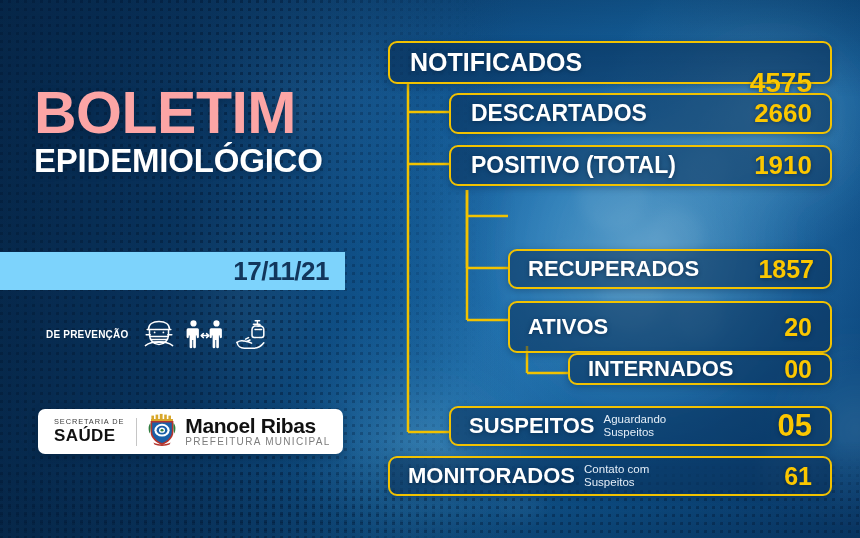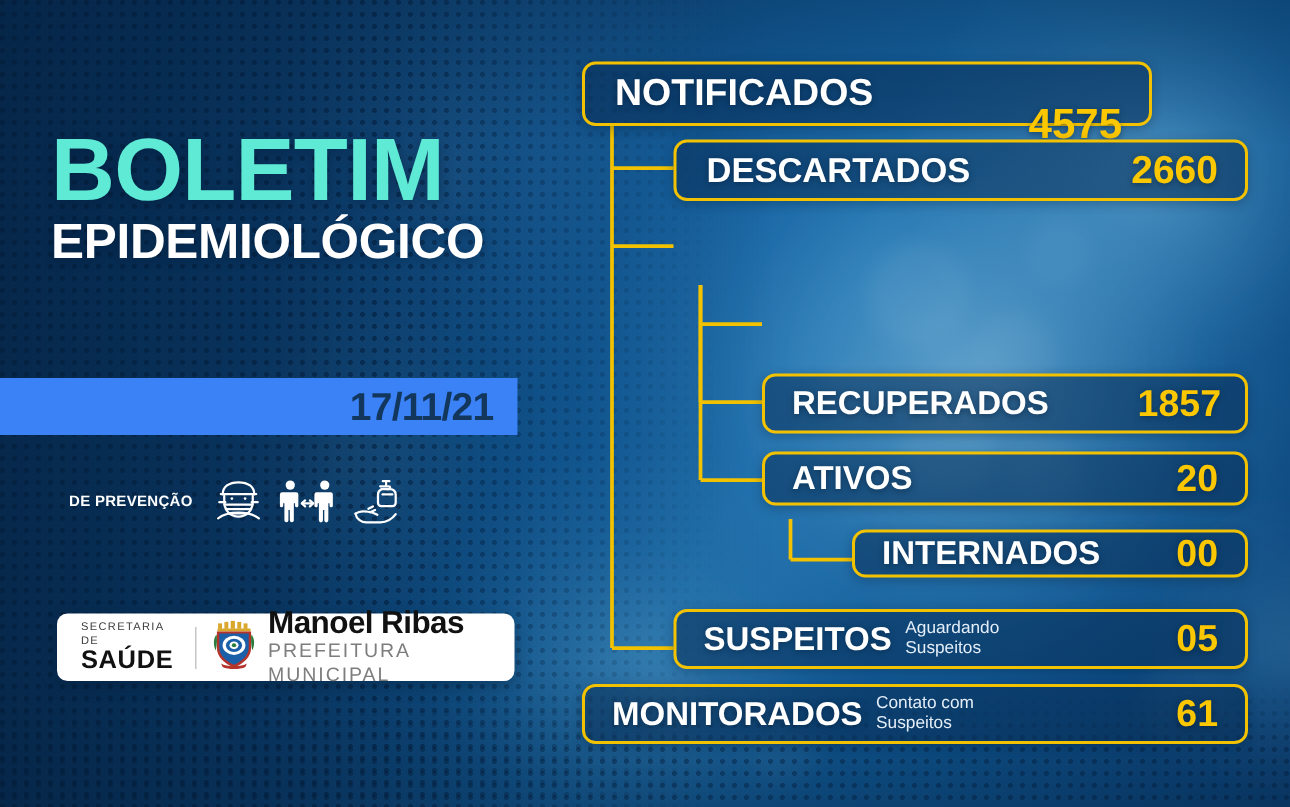--- a/index.html
+++ b/index.html
@@ -76,21 +76,21 @@
   .title-block {
     position: absolute;
     left: 34px;
     top: 86px;
     width: 330px;
   }
   .t-boletim {
     font-size: 59px;
     line-height: 0.92;
     font-weight: bold;
-    color: #5eead4;
+    color: #fca5a5;
     letter-spacing: -0.5px;
     text-shadow: 0 3px 9px rgba(3,25,50,0.45);
   }
   .t-epi {
     font-size: 33px;
     line-height: 1.0;
     font-weight: bold;
     color: #ffffff;
     letter-spacing: -0.2px;
     margin-top: 4px;
@@ -105,21 +105,21 @@
     margin-top: 2px;
     text-shadow: 0 4px 10px rgba(3,25,50,0.55);
   }
 
   .date-band {
     position: absolute;
     left: 0;
     top: 252px;
     width: 345px;
     height: 38px;
-    background: #3b82f6;
+    background: #7dd3fc;
     display: flex;
     align-items: center;
     justify-content: flex-end;
   }
   .date-text {
     font-size: 26px;
     font-weight: bold;
     color: #12365c;
     letter-spacing: -0.5px;
     padding-right: 16px;
@@ -190,21 +190,21 @@
   .logo-crest { margin: 0 8px 0 10px; }
   .logo-city { text-align: left; }
   .city-l1 {
     font-size: 21px;
     font-weight: bold;
     color: #111111;
     line-height: 1.0;
     letter-spacing: -0.4px;
   }
   .city-l2 {
-    font-size: 13px;
+    font-size: 10px;
     color: #7d7d7d;
     letter-spacing: 1.3px;
     line-height: 1.25;
   }
 
   
   .stats {
     position: absolute;
     left: 0; top: 0;
     width: 860px;
@@ -412,54 +412,58 @@
         <path d="M467 216 H508"></path>
         <path d="M467 268 H508"></path>
         <path d="M467 320 H508"></path>
         <path d="M467 190 V320"></path>
 
         <path d="M527 346 V373"></path>
         <path d="M527 373 H568"></path>
       </g>
     </svg>
 
-    <div class="row" style="left:388px; top:41px; width:380px; height:43px;">
+    <div class="row" style="left:388px; top:41px; width:444px; height:43px;">
       <div class="row-label" style="font-size:25px; margin-left:20px;">NOTIFICADOS</div>
       <div class="row-value" style="font-size:28px; margin-right:18px;margin-top:40px;">4575</div>
     </div>
 
     <div class="row" style="left:449px; top:93px; width:383px; height:41px;">
       <div class="row-label" style="font-size:23px; margin-left:20px;">DESCARTADOS</div>
       <div class="row-value" style="font-size:26px; margin-right:18px;">2660</div>
     </div>
 
+    <div class="row" style="left:449px; top:145px; width:383px; height:41px;">
+      <div class="row-label" style="font-size:23px; margin-left:20px;">POSITIVO (TOTAL)</div>
+      <div class="row-value" style="font-size:26px; margin-right:18px;">1910</div>
+    </div>
 
 
     <div class="row" style="left:508px; top:249px; width:324px; height:40px;">
       <div class="row-label" style="font-size:22px; margin-left:18px;">RECUPERADOS</div>
       <div class="row-value" style="font-size:25px; margin-right:16px;">1857</div>
     </div>
 
-    <div class="row" style="left:508px; top:301px; width:324px; height:36px;">
+    <div class="row" style="left:508px; top:301px; width:324px; height:52px;">
       <div class="row-label" style="font-size:22px; margin-left:18px;">ATIVOS</div>
       <div class="row-value" style="font-size:25px; margin-right:18px;">20</div>
     </div>
 
     <div class="row" style="left:568px; top:353px; width:264px; height:32px;">
       <div class="row-label" style="font-size:22px; margin-left:18px;">INTERNADOS</div>
       <div class="row-value" style="font-size:25px; margin-right:18px;">00</div>
     </div>
 
     <div class="row" style="left:449px; top:406px; width:383px; height:40px;">
       <div class="row-label" style="font-size:22px; margin-left:18px;">SUSPEITOS</div>
       <div class="row-sub">
         <div>Aguardando</div>
         <div>Suspeitos</div>
       </div>
-      <div class="row-value" style="font-size:25px; margin-right:18px;">05</div>
+      <div class="row-value" style="font-size:31px; margin-right:18px;">05</div>
     </div>
 
     <div class="row" style="left:388px; top:456px; width:444px; height:40px;">
       <div class="row-label" style="font-size:22px; margin-left:18px;">MONITORADOS</div>
       <div class="row-sub">
         <div>Contato com</div>
         <div>Suspeitos</div>
       </div>
       <div class="row-value" style="font-size:25px; margin-right:18px;">61</div>
     </div>

